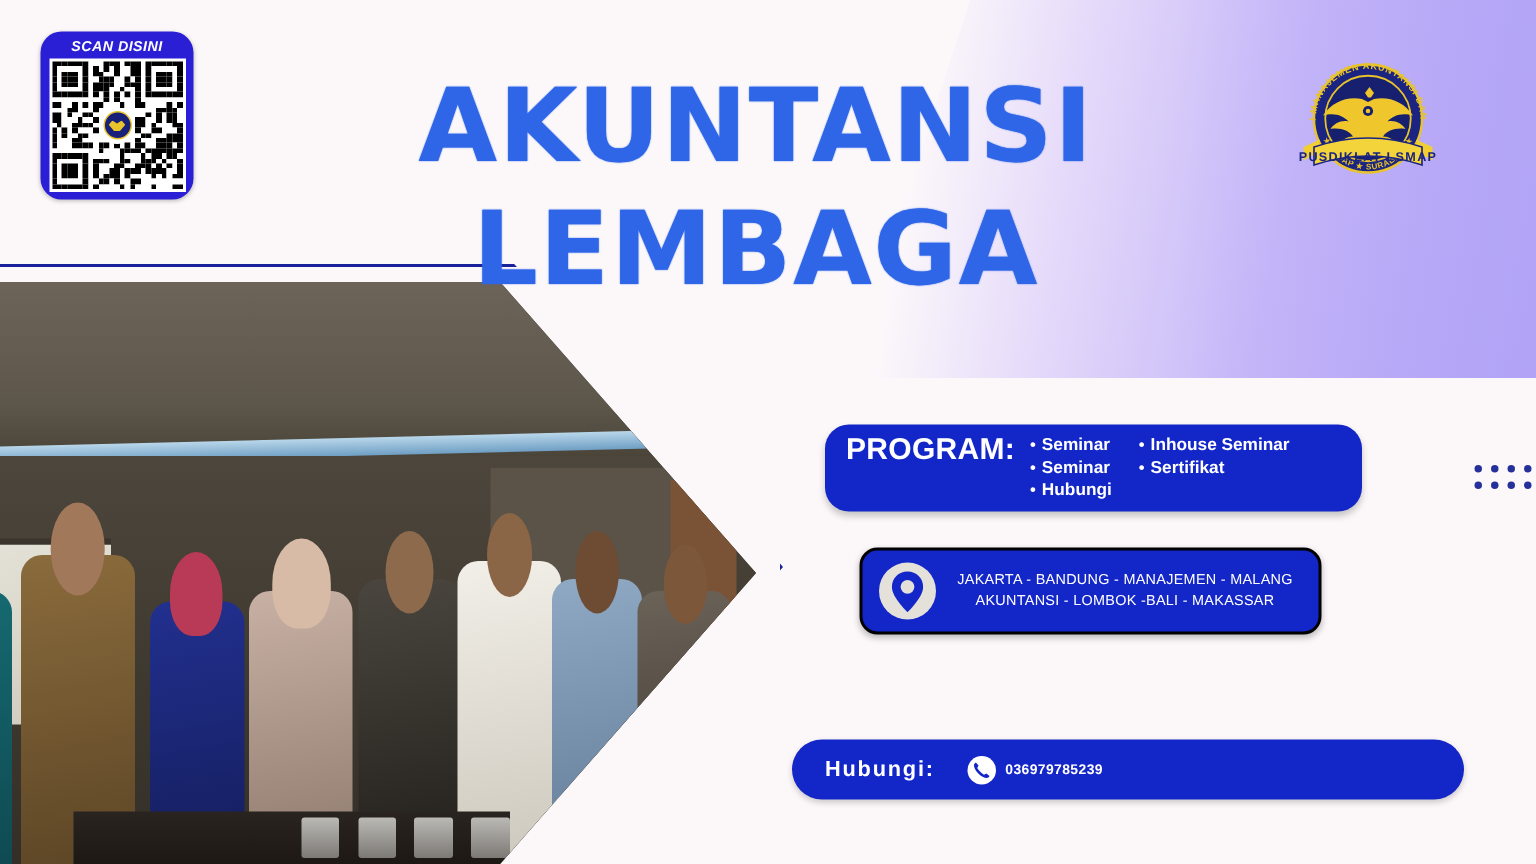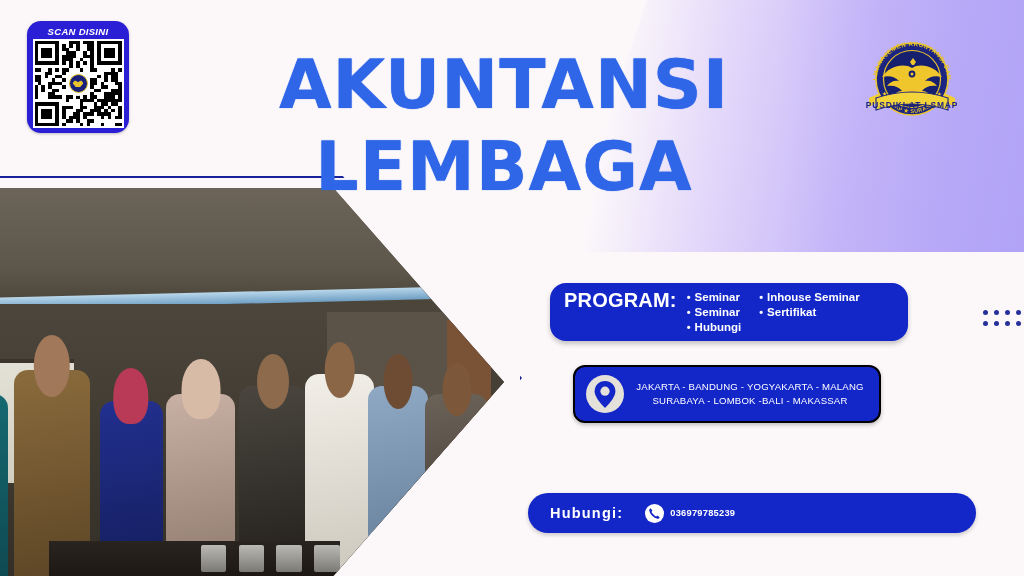--- a/index.html
+++ b/index.html
@@ -1069,22 +1069,22 @@
 
   <div class="loc-box">
     <div class="pin-icon">
       <svg viewBox="0 0 40 40" width="40" height="40">
         <circle cx="20" cy="20" r="19" fill="#E4E1DA"></circle>
         <path d="M20 7 C14 7 9.6 11.5 9.6 17.3 C9.6 24.4 20 34 20 34 C20 34 30.4 24.4 30.4 17.3 C30.4 11.5 26 7 20 7 Z" fill="#1326C8"></path>
         <circle cx="20" cy="17.2" r="4.6" fill="#E4E1DA"></circle>
       </svg>
     </div>
     <div class="loc-lines">
-      <div>JAKARTA - BANDUNG - YOGYAKARTA - MALANG</div>
-      <div>SURABAYA - LOMBOK -BALI - MAKASSAR</div>
+      <div>JAKARTA - BANDUNG - MANAJEMEN - MALANG</div>
+      <div>AKUNTANSI - LOMBOK -BALI - MAKASSAR</div>
     </div>
   </div>
 
   <div class="contact-bar">
     <div class="contact-label">Hubungi:</div>
     <div class="contact-item">
       <span class="cicon">
         <svg viewBox="0 0 16 16" width="13" height="13">
           <path d="M3.2 1.6 C2.2 2.1 1.4 3.2 1.6 4.4 C2.1 8.6 7.4 13.9 11.6 14.4 C12.8 14.6 13.9 13.8 14.4 12.8 L11.8 10.6 L9.9 11.7 C8.3 10.8 5.2 7.7 4.3 6.1 L5.4 4.2 Z" fill="#1326C8"></path>
         </svg>

